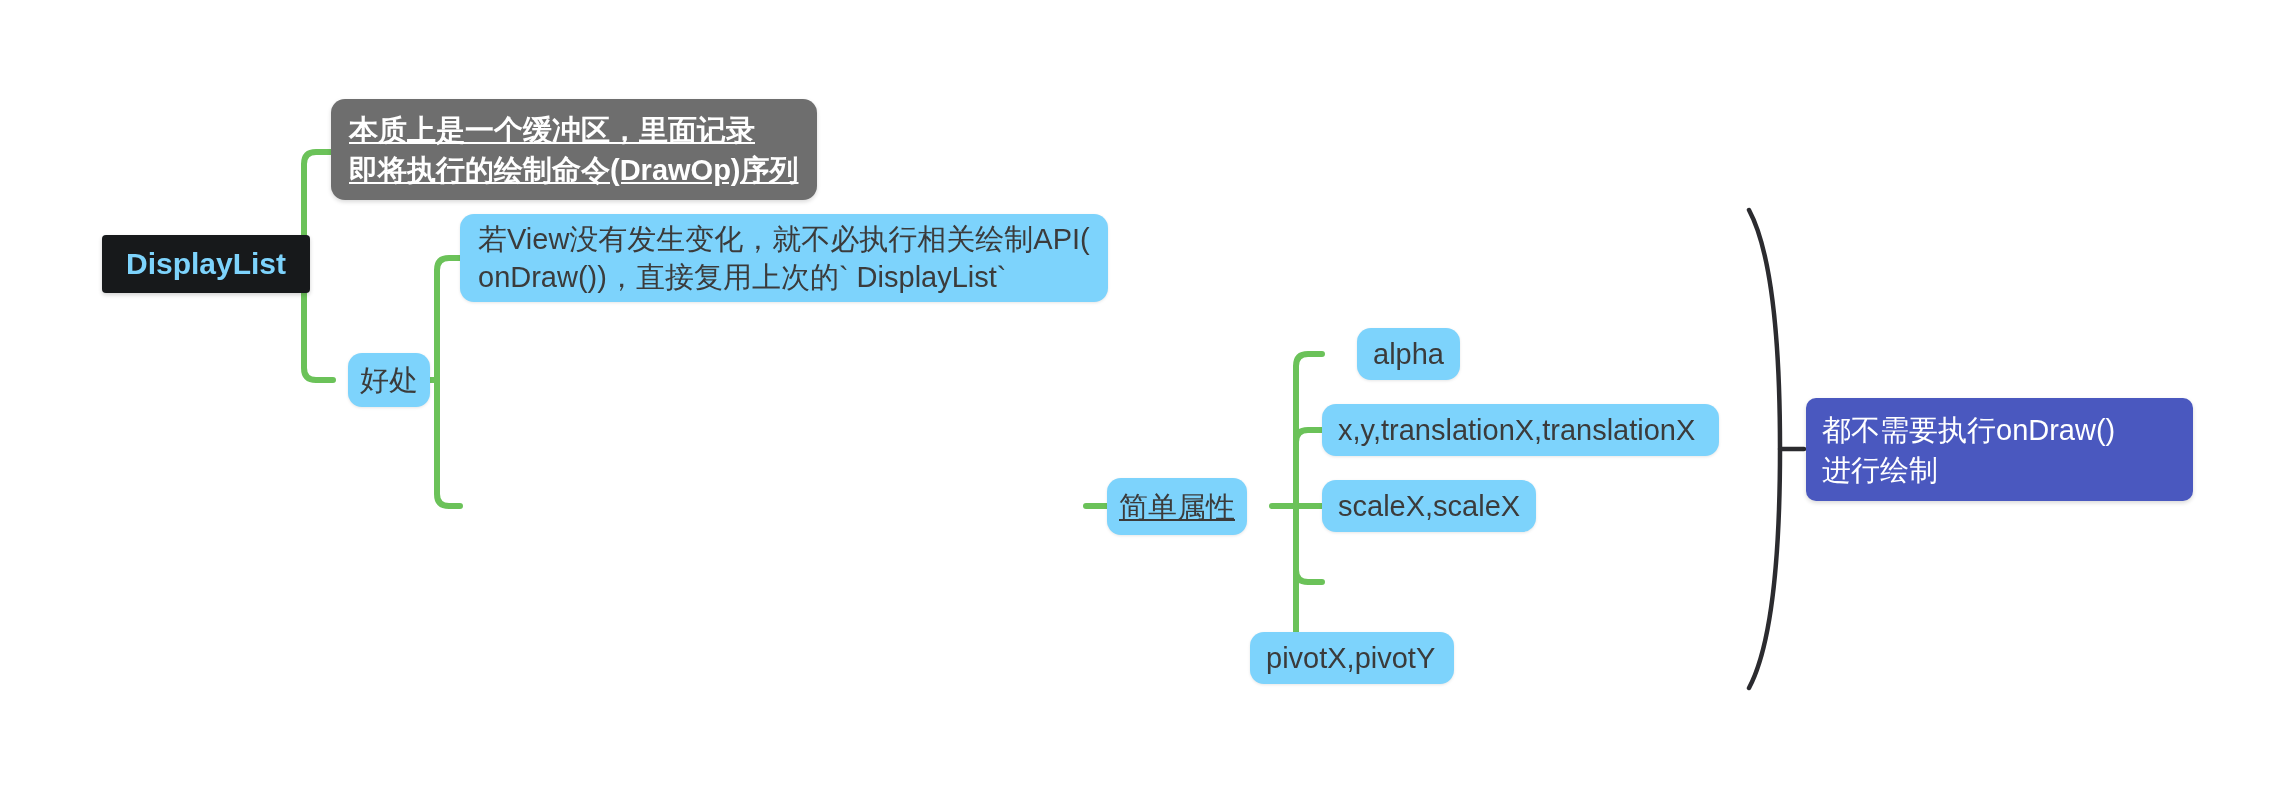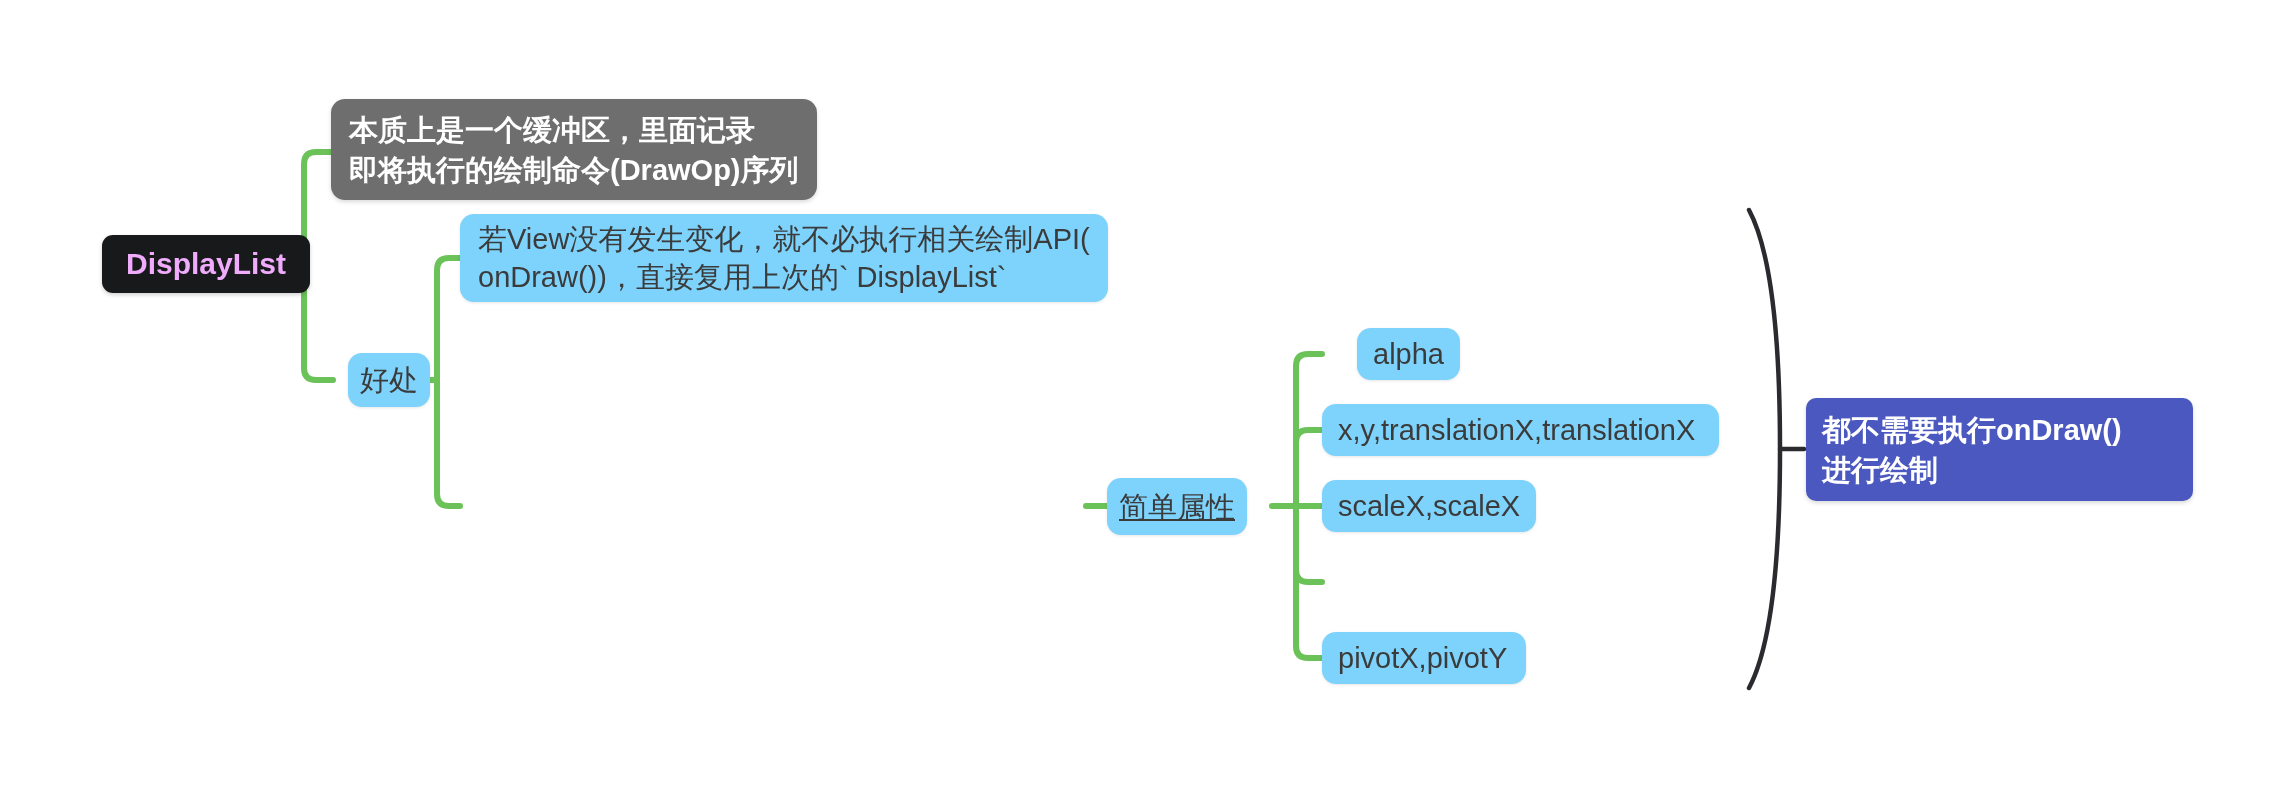--- a/index.html
+++ b/index.html
@@ -42,54 +42,55 @@
     display: flex;
     align-items: center;
     white-space: pre-line;
     line-height: 38px;
     font-size: 29px;
     color: #3b3b3b;
     border-radius: 14px;
   }
   .node-root {
     background: #17191b;
-    color: #f0abfc;
+    color: #7dd3fc;
     font-weight: 700;
-    border-radius: 11px;
+    border-radius: 4px;
     padding: 0 24px;
     justify-content: center;
     white-space: nowrap;
     box-shadow: 0 2px 4px rgba(0,0,0,0.18);
   }
   .node-note {
     background: #6e6e6e;
     color: #ffffff;
     font-weight: 700;
     line-height: 40px;
     padding: 0 18px;
     box-shadow: 0 2px 4px rgba(0,0,0,0.15);
+    text-decoration: underline;
   }
   .node-topic {
     background: #7dd3fc;
     padding: 0 18px;
     box-shadow: 0 1px 3px rgba(0,0,0,0.10);
   }
   .node-small {
     justify-content: center;
     white-space: nowrap;
     padding: 0 12px;
   }
   .node-leaf {
     white-space: nowrap;
     padding: 0 16px;
   }
   .node-summary {
     background: #4a58bf;
     color: #ffffff;
-    font-weight: 700;
+    font-weight: 400;
     line-height: 40px;
     border-radius: 10px;
     padding: 8px 16px;
     box-shadow: 0 2px 4px rgba(0,0,0,0.15);
   }
 </style>
 </head>
 <body>
 
 <div class="canvas">
@@ -124,18 +125,18 @@
 
   <div class="node node-topic node-small" style="left:1107px; top:478px; min-width:137px; height:57px;text-decoration:underline;">简单属性</div>
 
   <div class="node node-topic node-leaf" style="left:1357px; top:328px; min-width:100px; height:52px;">alpha</div>
 
   <div class="node node-topic node-leaf" style="left:1322px; top:404px; min-width:397px; height:52px;">x,y,translationX,translationX</div>
 
   <div class="node node-topic node-leaf" style="left:1322px; top:480px; min-width:213px; height:52px;">scaleX,scaleX</div>
 
 
-  <div class="node node-topic node-leaf" style="left:1322px; top:632px; min-width:204px; height:52px;">pivotX,pivotY</div>
+  <div class="node node-topic node-leaf" style="left:1250px; top:632px; min-width:204px; height:52px;">pivotX,pivotY</div>
 
   <div class="node node-summary" style="left:1806px; top:398px; min-width:387px; height:103px;">都不需要执行onDraw()
 进行绘制</div>
 
 </div>
 
 </body></html>

